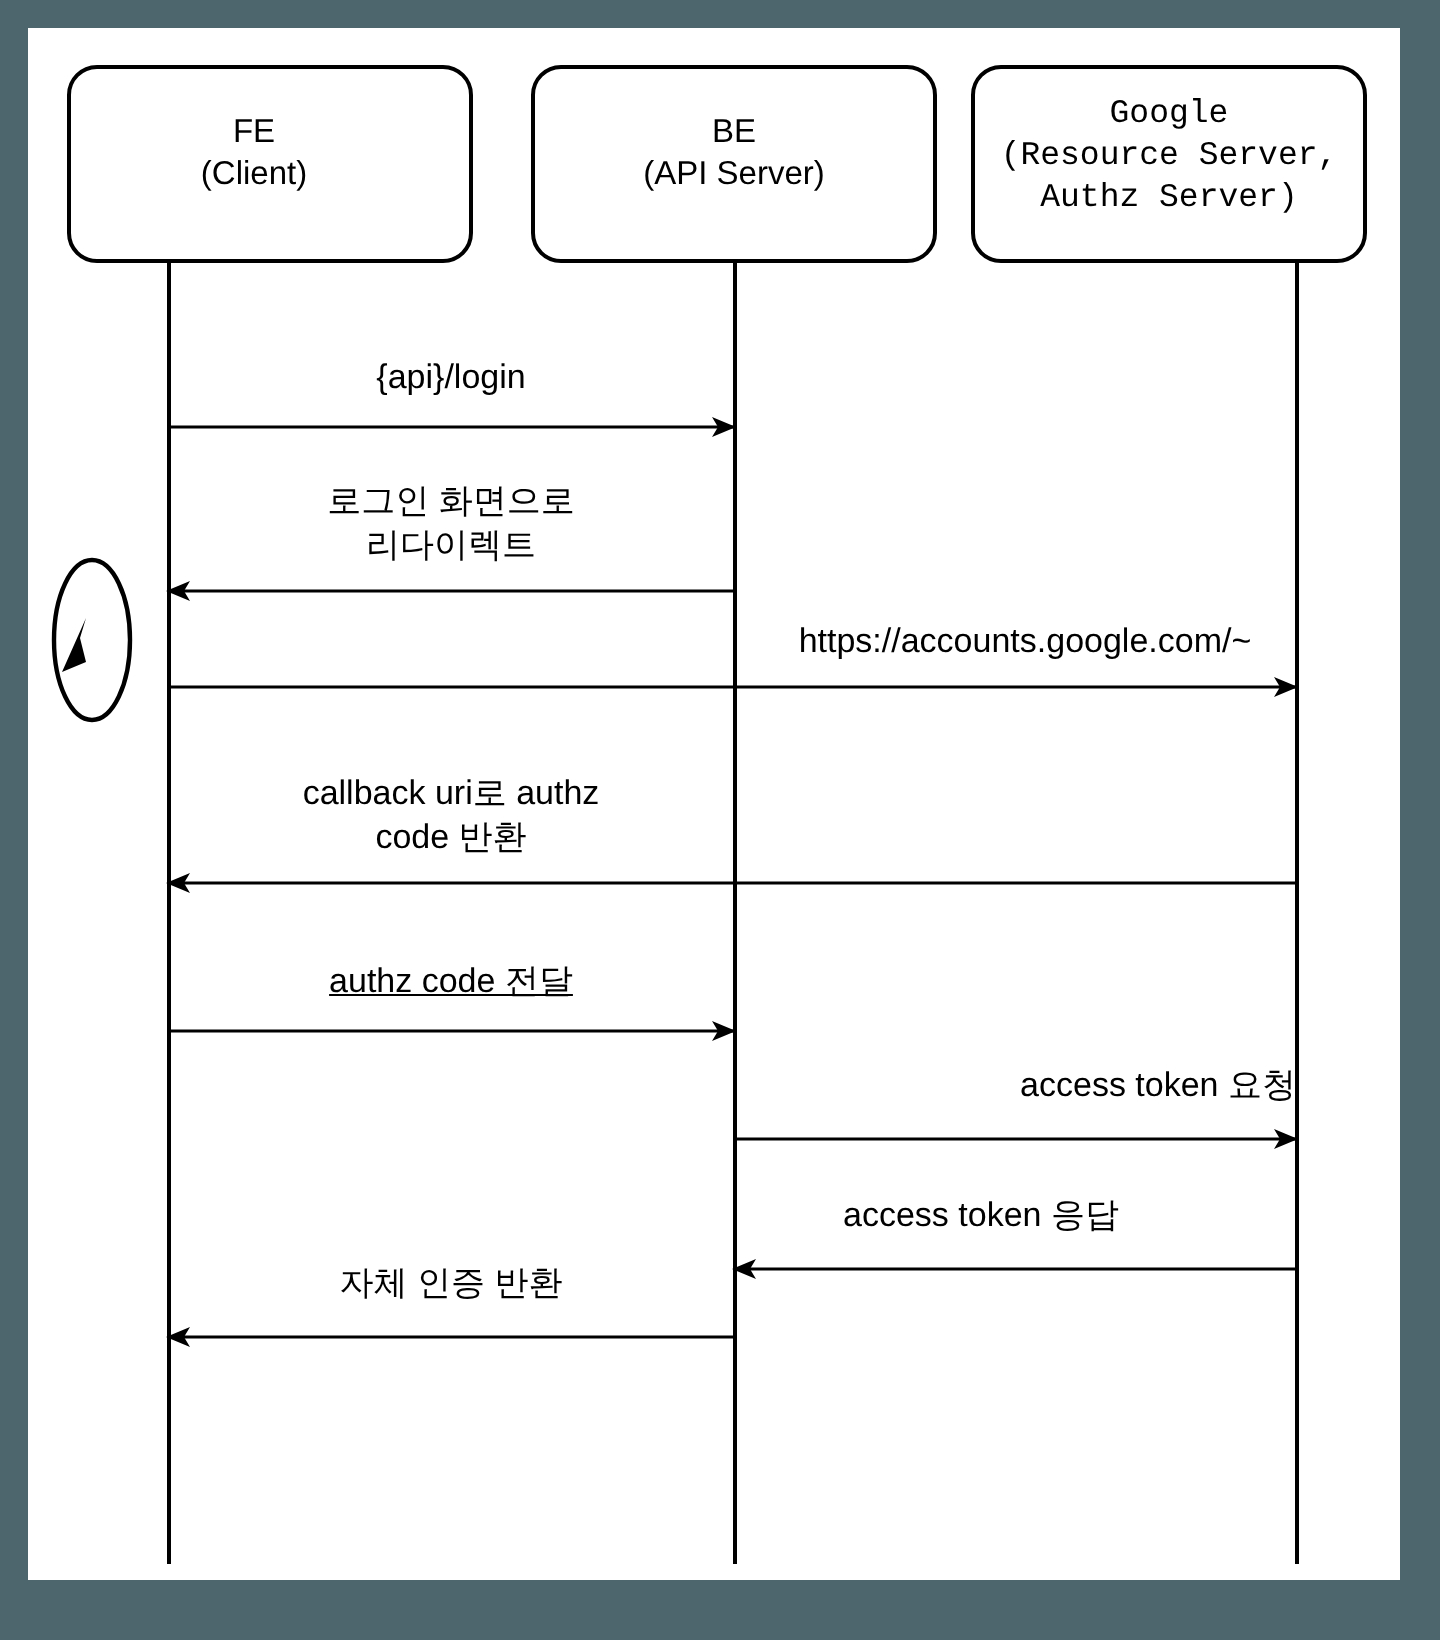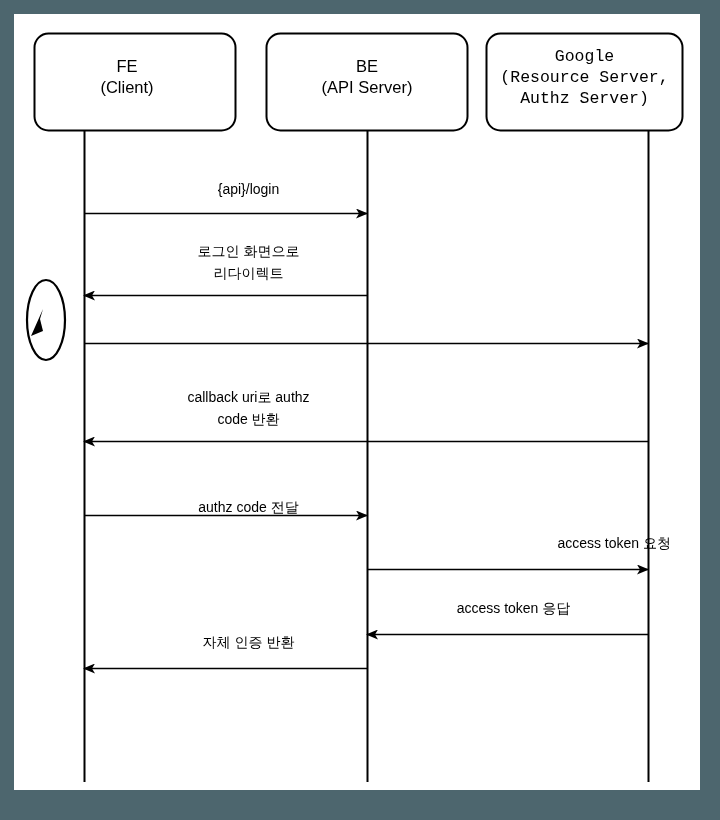--- a/index.html
+++ b/index.html
@@ -45,26 +45,25 @@
     font-size: 16.5px;
     line-height: 21px;
     font-family: "Liberation Sans", "DejaVu Sans", sans-serif;
     white-space: pre-line;
     pointer-events: none;
   }
   .msg-label {
     position: absolute;
     text-align: center;
     color: #000000;
-    font-size: 14px;
+    font-size: 17px;
     line-height: 22px;
     font-family: "Liberation Sans", "DejaVu Sans", sans-serif;
     white-space: pre-line;
     pointer-events: none;
-    padding-left: 23px;
   }
 </style>
 </head>
 <body>
 
 <div id="diagram-root">
 
   <div id="canvas"></div>
 
   <svg id="svg-layer" viewBox="0 0 720 820" xmlns="http://www.w3.org/2000/svg">
@@ -123,25 +122,26 @@
 
   <div class="lifeline-box-label" style="left:486px; top:46px; width:197px;font-family:Liberation Mono, monospace;">Google
 (Resource Server,
 Authz Server)</div>
 
   <div class="msg-label" style="left:84px; top:178px; width:283px;">{api}/login</div>
 
   <div class="msg-label" style="left:84px; top:240px; width:283px;">로그인 화면으로
 리다이렉트</div>
 
+  <div class="msg-label" style="left:366px; top:310px; width:293px;">https://accounts.google.com/~</div>
 
   <div class="msg-label" style="left:84px; top:386px; width:283px;">callback uri로 authz
 code 반환</div>
 
-  <div class="msg-label" style="left:84px; top:496px; width:283px;">authz code 전달</div>
+  <div class="msg-label" style="left:84px; top:480px; width:283px;text-decoration:underline;">authz code 전달</div>
 
   <div class="msg-label" style="left:367px; top:532px; width:281px;text-align:right;">access token 요청</div>
 
   <div class="msg-label" style="left:350px; top:597px; width:281px;">access token 응답</div>
 
   <div class="msg-label" style="left:84px; top:631px; width:283px;">자체 인증 반환</div>
 
 </div>
 
 </body></html>

